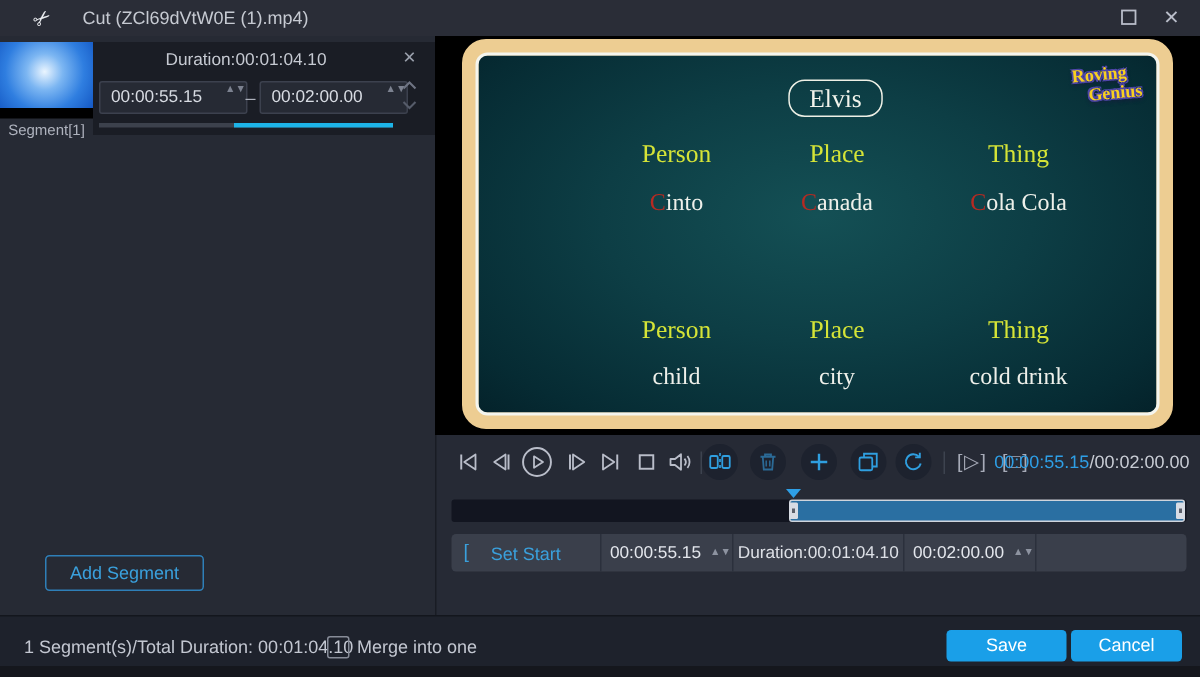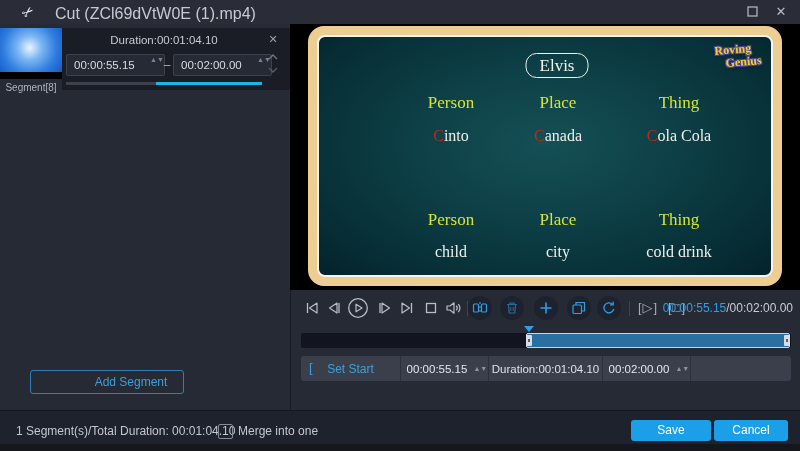--- a/index.html
+++ b/index.html
@@ -2,40 +2,40 @@
 <html><head>
 <meta charset="utf-8">
 <style>
   html,body{margin:0;padding:0;background:#15171d;}
   body{width:800px;height:451px;position:relative;overflow:hidden;
        font-family:"Liberation Sans",sans-serif;-webkit-font-smoothing:antialiased;}
   .abs{position:absolute;}
   
   #titlebar{left:0;top:0;width:800px;height:24px;background:#2a2d37;}
   #titlebar .app-icon{left:22px;top:4px;color:#e8eaee;font-size:14px;transform:rotate(-40deg);}
-  #titlebar .title{left:55px;top:5px;font-size:16px;color:#c6cad2;}
+  #titlebar .title{left:55px;top:5px;font-size:12px;color:#c6cad2;}
   .winbtn{top:4px;width:22px;height:16px;color:#b9bdc9;font-size:12px;text-align:center;line-height:16px;cursor:default;}
   
   #leftpanel{left:0;top:24px;width:290px;height:386px;background:#262a34;}
   #thumb{left:0;top:4px;width:62px;height:51px;background:#000;}
   #thumb .frame{position:absolute;left:0;top:0;width:62px;height:44px;
       background:radial-gradient(circle at 48% 45%,#eaf5ff 0%,#7cb6f2 30%,#2f7ee0 65%,#1458c4 100%);}
   #thumb-label{left:0;top:58px;width:62px;text-align:center;font-size:10px;color:#aeb2bd;}
   #seg-editor{left:62px;top:4px;width:228px;height:62px;background:#1a1d25;}
   #seg-duration{left:0;top:6px;width:204px;text-align:center;font-size:11.5px;color:#c6cad2;}
   .timebox{top:26px;width:90px;height:20px;background:#262a34;border:1px solid #3c414e;border-radius:2px;
            color:#d8dce3;font-size:11.5px;line-height:20px;padding-left:7px;box-sizing:content-box;}
   .spin{position:absolute;right:4px;top:0;width:10px;height:20px;color:#7c8290;font-size:7px;line-height:9px;text-align:center;cursor:pointer;}
   #seg-dash{left:99px;top:26px;width:12px;text-align:center;color:#aeb2bd;font-size:12px;line-height:22px;}
   #seg-close{left:204px;top:5px;width:14px;height:12px;color:#9aa0ac;font-size:11px;line-height:12px;text-align:center;cursor:pointer;}
   .chev{left:205px;width:12px;height:10px;cursor:pointer;}
   #seg-progress{left:4px;top:54px;width:196px;height:3px;background:#3c414c;}
   #seg-progress .fill{position:absolute;left:46%;top:0;width:54%;height:3px;background:#1db4e8;}
   .ghostbtn{top:346px;width:104px;height:22px;border:1px solid #2e7fb8;border-radius:3px;
-            color:#3aa0dc;font-size:12px;text-align:center;line-height:22px;cursor:pointer;background:transparent;padding-left:48px;}
+            color:#3aa0dc;font-size:12px;text-align:center;line-height:22px;cursor:pointer;background:transparent;}
   
   #videoarea{left:290px;top:24px;width:510px;height:266px;background:#000;}
   #slide{left:18px;top:2px;width:474px;height:260px;border:9px solid #edcd92;border-radius:16px;box-sizing:border-box;background:#edcd92;}
   #slide-in{position:absolute;inset:0;border:2px solid #f4f5ee;border-radius:8px;overflow:hidden;
       background:radial-gradient(ellipse at 50% 45%,#145055 0%,#0d3e45 45%,#062b33 85%,#04222a 100%);
       font-family:"Liberation Serif",serif;}
   .badge{transform:translateX(-50%);border:1.5px solid #eef0e6;border-radius:11px;padding:0 13px;
          color:#f2f4ec;font-size:17px;line-height:23px;}
   .hdr{transform:translateX(-50%);color:#d5e437;font-size:17px;}
   .wrd{transform:translateX(-50%);color:#eef0ea;font-size:16px;white-space:nowrap;}
@@ -84,21 +84,21 @@
         <rect x="1" y="1" width="9" height="9" fill="none" stroke="#b9bdc9" stroke-width="1.2"></rect>
       </svg>
   </span>
   <span class="abs winbtn" style="left:770px;font-size:13px;">✕</span>
 </div>
 
 <div id="leftpanel" class="abs">
   <div id="thumb" class="abs">
       <div class="frame"></div>
     </div>
-  <div id="thumb-label" class="abs">Segment[8]</div>
+  <div id="thumb-label" class="abs">Segment[1]</div>
 
   <div id="seg-editor" class="abs">
     <div id="seg-duration" class="abs">Duration:00:01:04.10</div>
     <div class="abs timebox" style="left:4px;">
       <span>00:00:55.15</span>
       <span class="spin"><span>▲</span><span>▼</span></span>
     </div>
     <div id="seg-dash" class="abs">–</div>
     <div class="abs timebox" style="left:111px;">
       <span>00:02:00.00</span>

